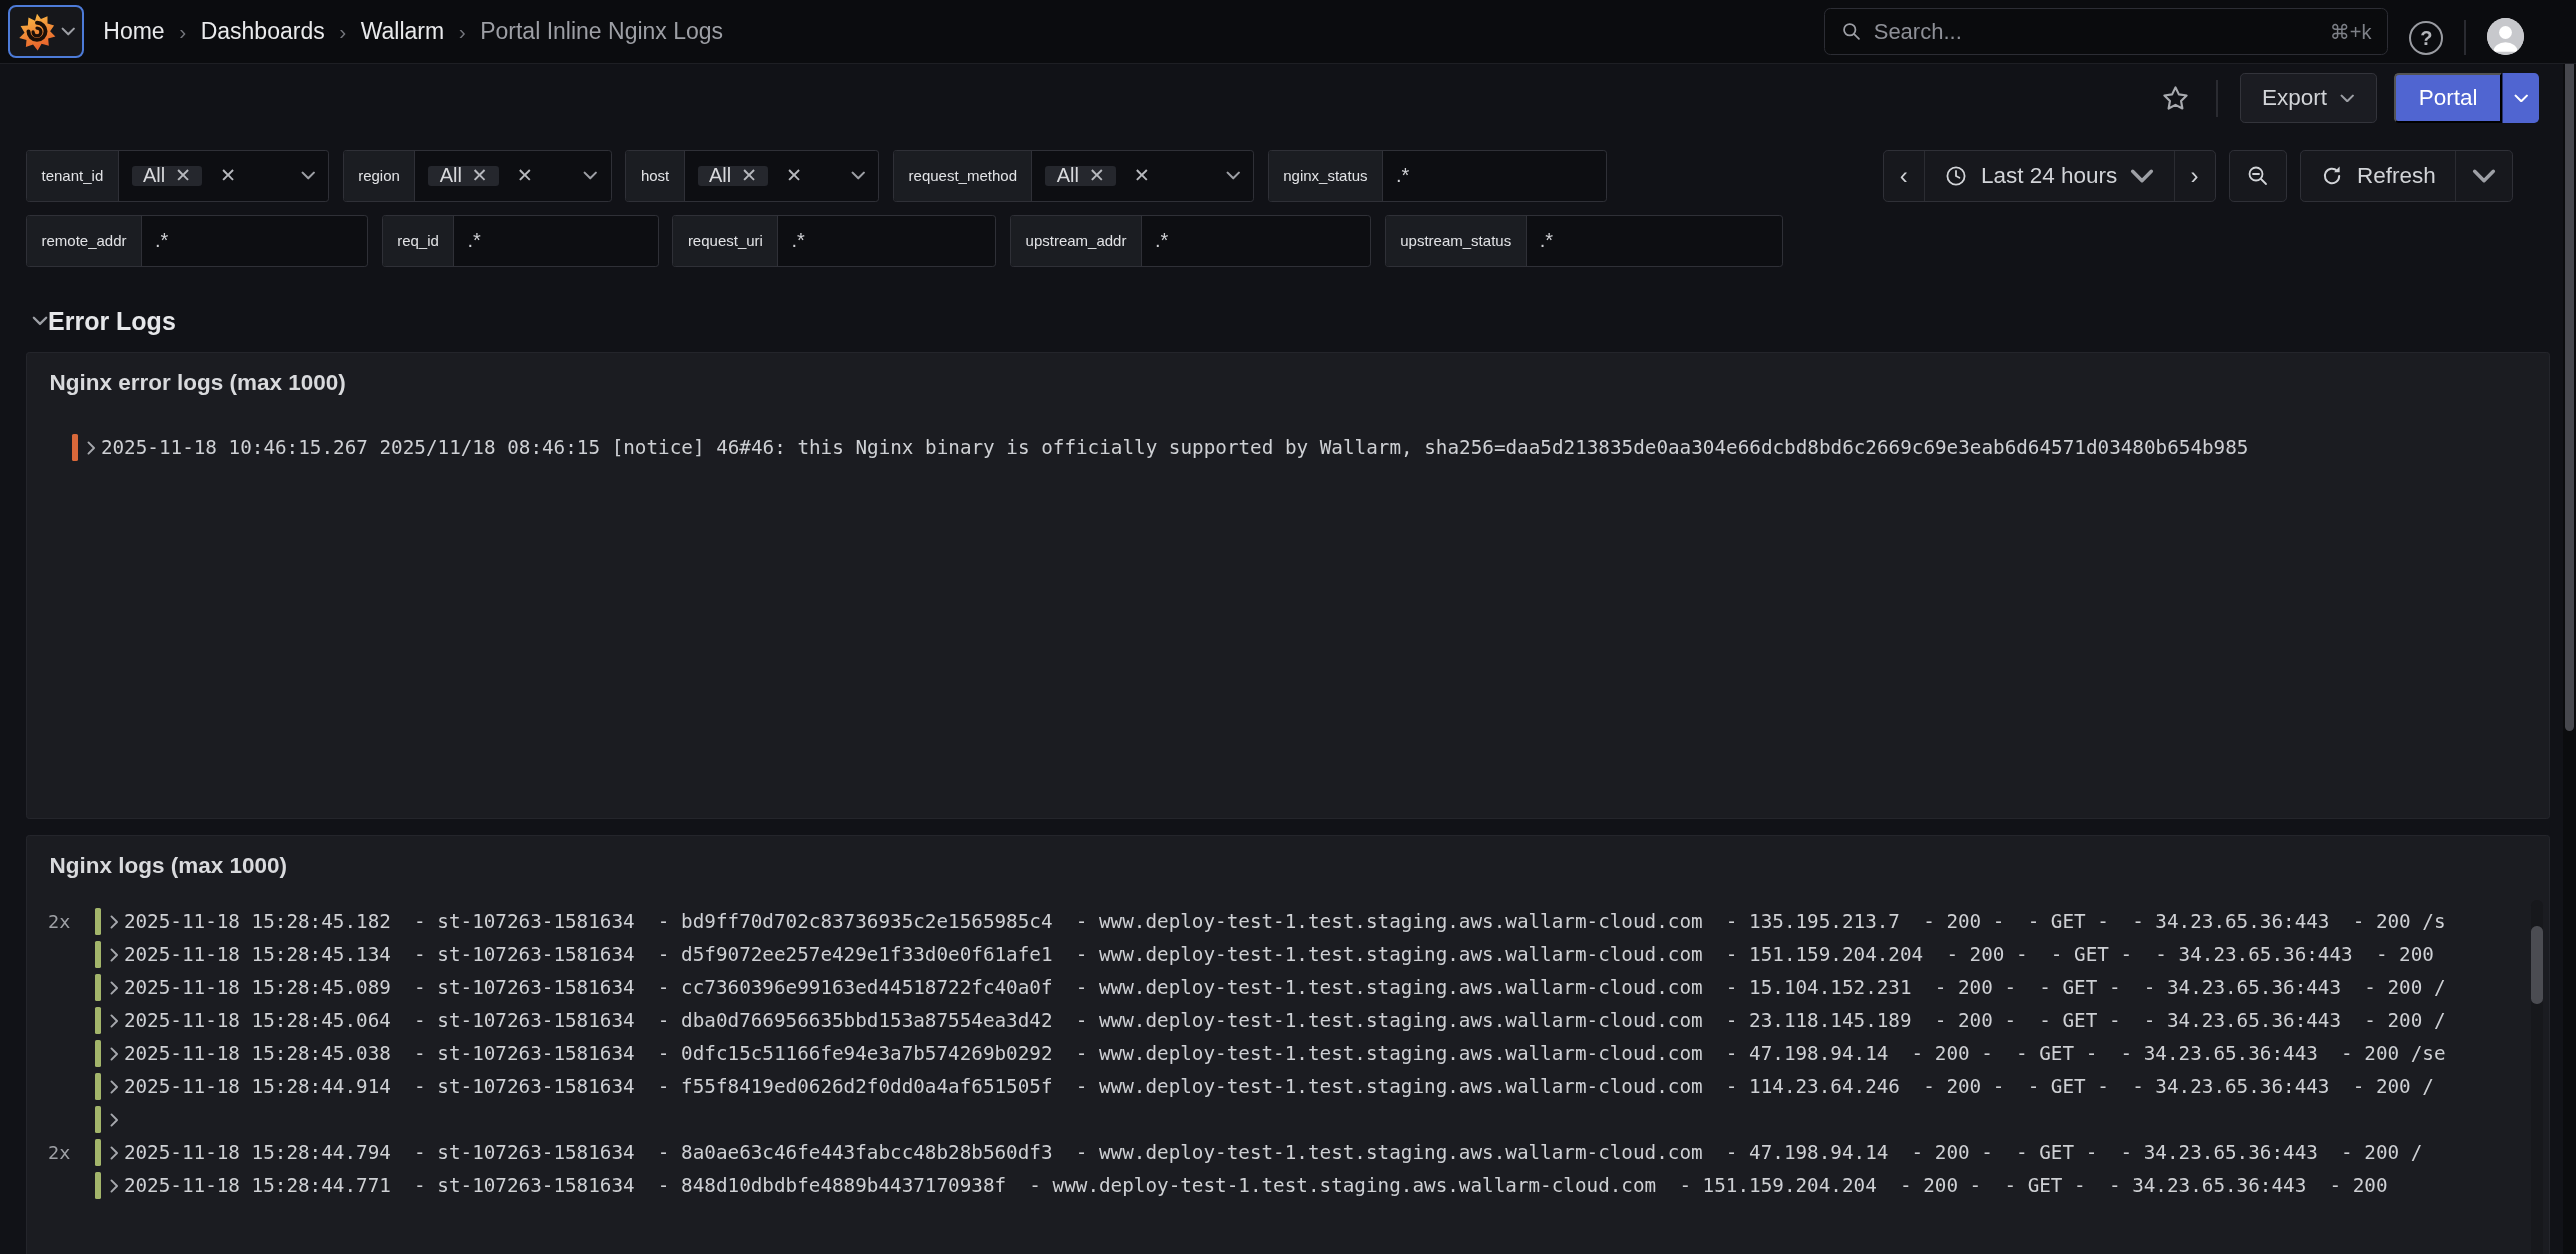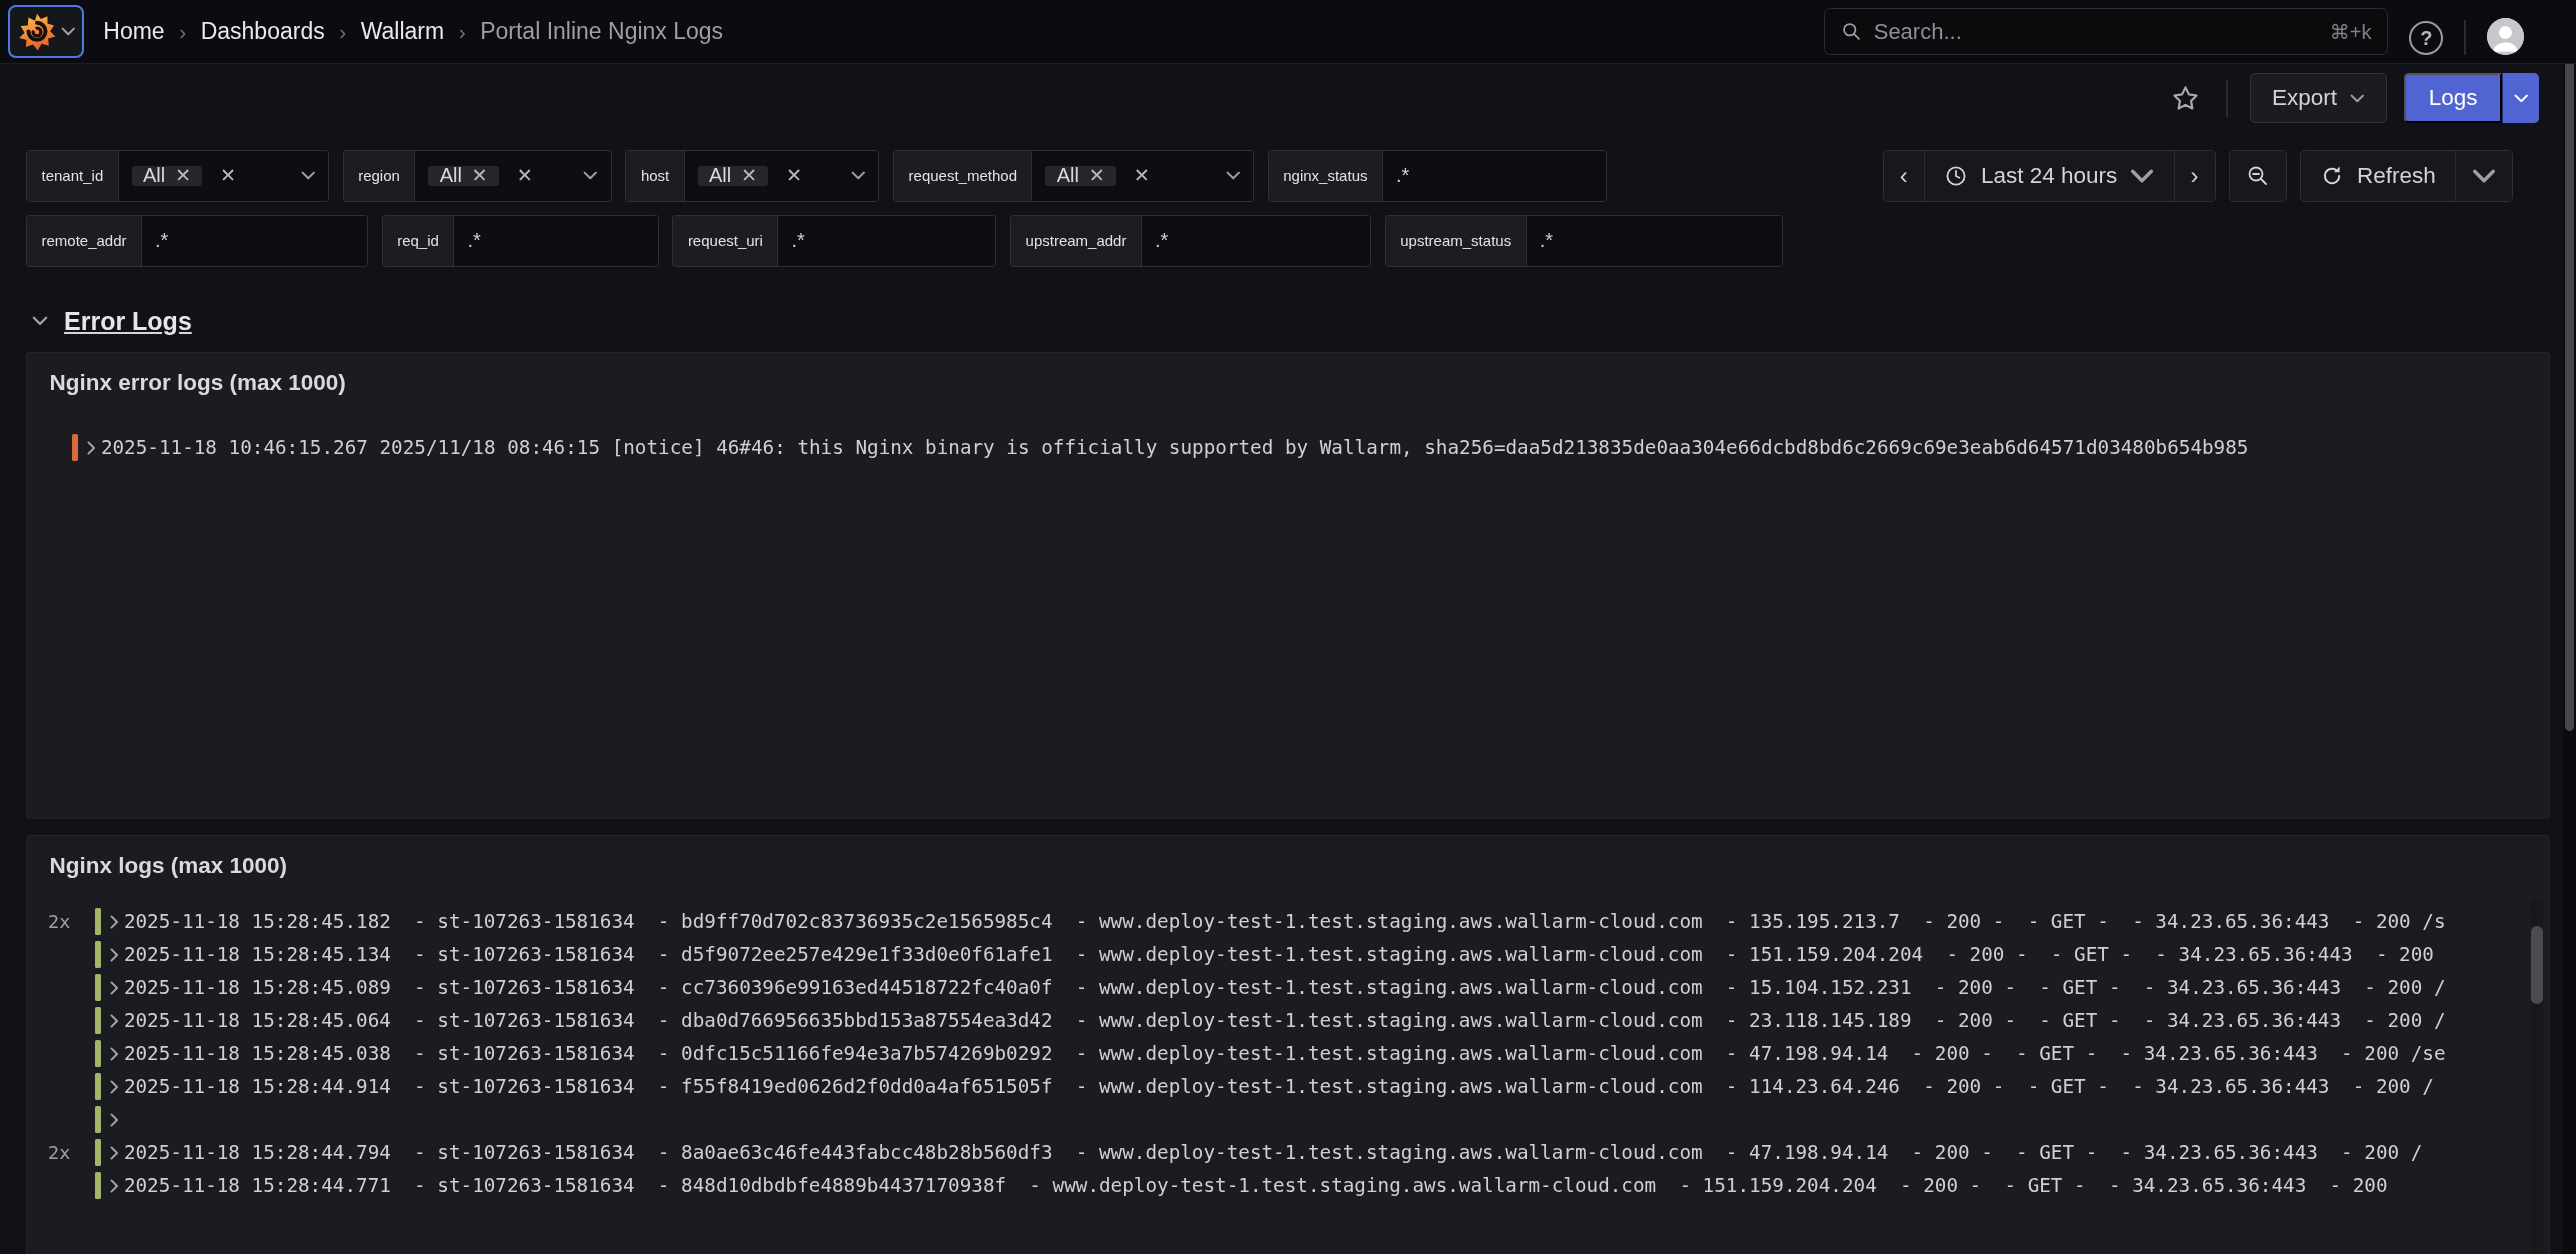--- a/index.html
+++ b/index.html
@@ -90,21 +90,21 @@
     display: flex; align-items: center; justify-content: center; padding: 0 16px; cursor: pointer;
     color: #d2d4d8; font-size: 22.5px; border-right: 0.8px solid #2b2c32;
   }
   .tb-btn:last-child { border-right: none; }
   .tb-btn svg { width: 24px; height: 24px; }
   .tb-range { gap: 13px; font-weight: 500; padding: 0 19.3px; }
   .tb-gap { width: 13px; }
   .arrow-glyph { font-size: 24px; color: #cfd1d5; line-height: 1; }
 
   
-  .section-header { display: flex; align-items: center; gap: 16px; margin: 40px 0 0 32px; cursor: pointer; text-decoration: underline; }
+  .section-header { display: flex; align-items: center; margin: 40px 0 0 32px; cursor: pointer; }
   .section-header .chev svg { width: 16px; height: 9.7px; }
   .section-title { font-size: 25px; font-weight: 600; color: #e6e7ea; }
   .panel {
     margin: 16px 26px 0 26px; background: #1b1c21; border: 0.8px solid #24252b; border-radius: 3.2px;
     position: relative; overflow: hidden;
   }
   .panel-error { height: 467px; }
   .panel-access { height: 483px; }
   .panel-title { font-size: 22.5px; font-weight: 600; color: #d9dadd; padding: 17.7px 0 0 22.5px; cursor: pointer; }
 
@@ -196,21 +196,21 @@
     <button class="btn btn-secondary">
       <span>Export</span>
       <span class="chev">
         <svg viewBox="0 0 18 11">
             <path d="M2 2l7 7 7-7"></path>
           </svg>
       </span>
     </button>
     <div class="share-group">
       <button class="btn btn-primary">
-        <span>Logs</span>
+        <span>Portal</span>
       </button>
       <div class="btn-primary-caret">
         <span class="chev">
           <svg viewBox="0 0 18 11">
               <path d="M2 2l7 7 7-7"></path>
             </svg>
         </span>
       </div>
     </div>
   </div>

